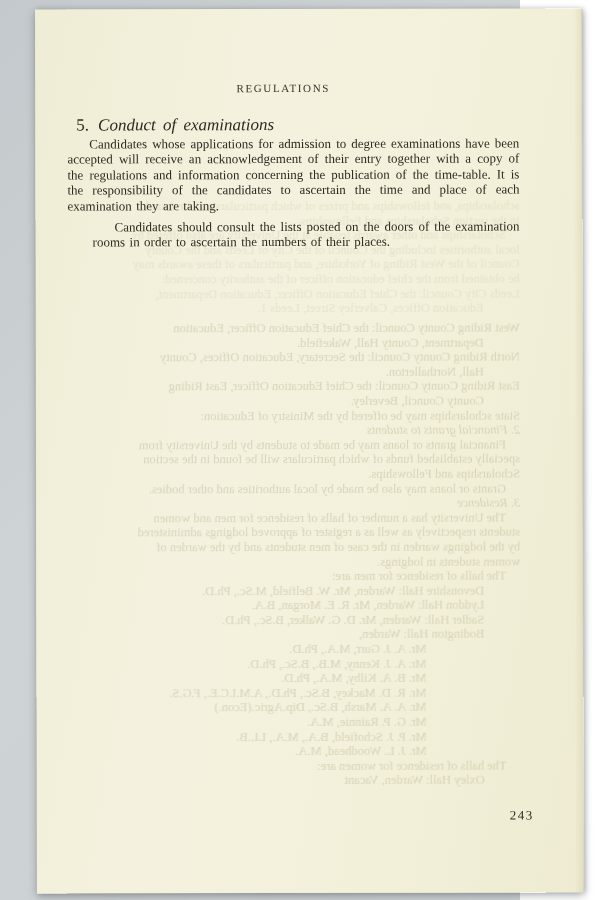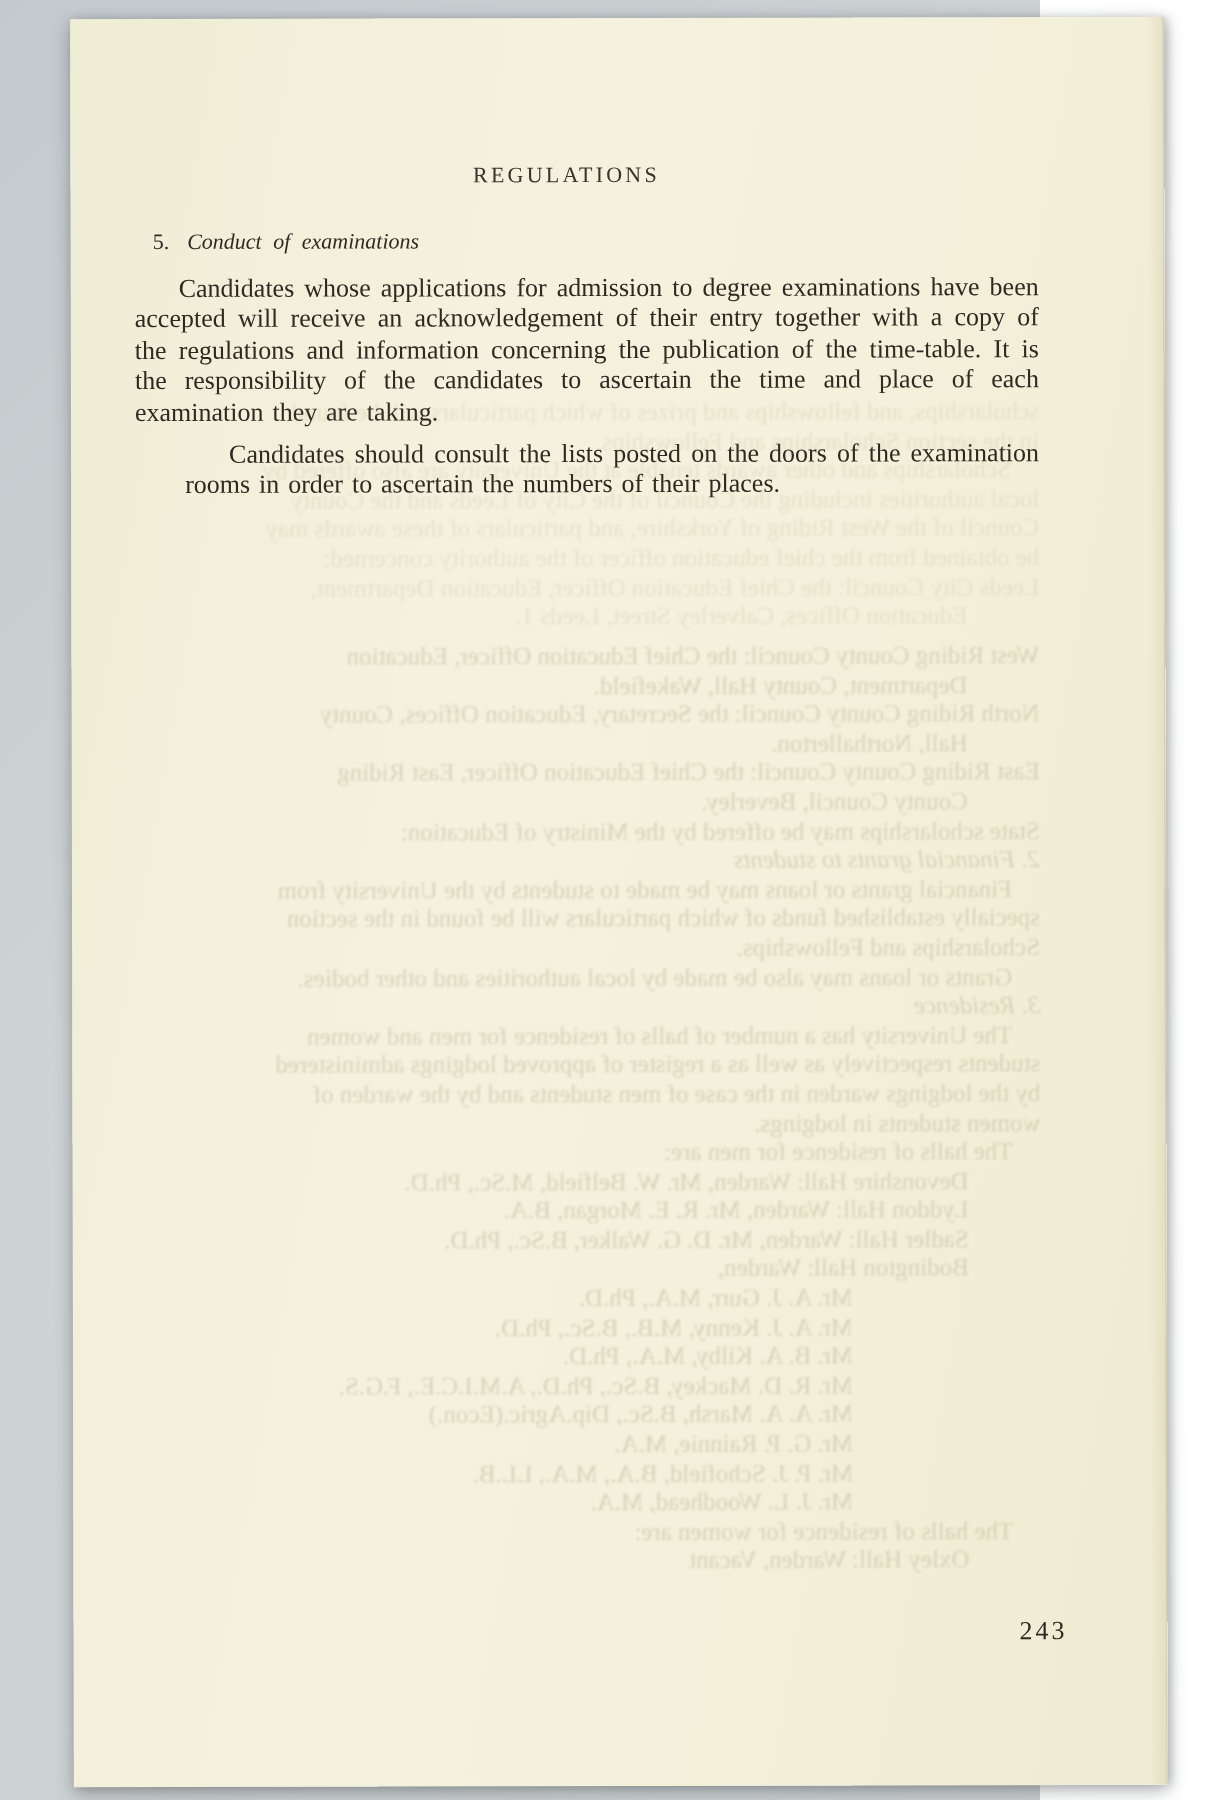--- a/index.html
+++ b/index.html
@@ -42,21 +42,21 @@
     width: 452px;
     text-align: center;
     font-size: 11px;
     letter-spacing: 1.6px;
     color: #39342b;
   }
   .section-heading {
     position: absolute;
     left: 41px;
     top: 106px;
-    font-size: 11px;
+    font-size: 17px;
     color: #2e2a22;
   }
   .sec-num { font-style: normal; margin-right: 9px; }
   .sec-title { font-style: italic; word-spacing: 3px; }
   .body-text {
     position: absolute;
     left: 32px;
     top: 127px;
     width: 452px;
     font-size: 13px;

